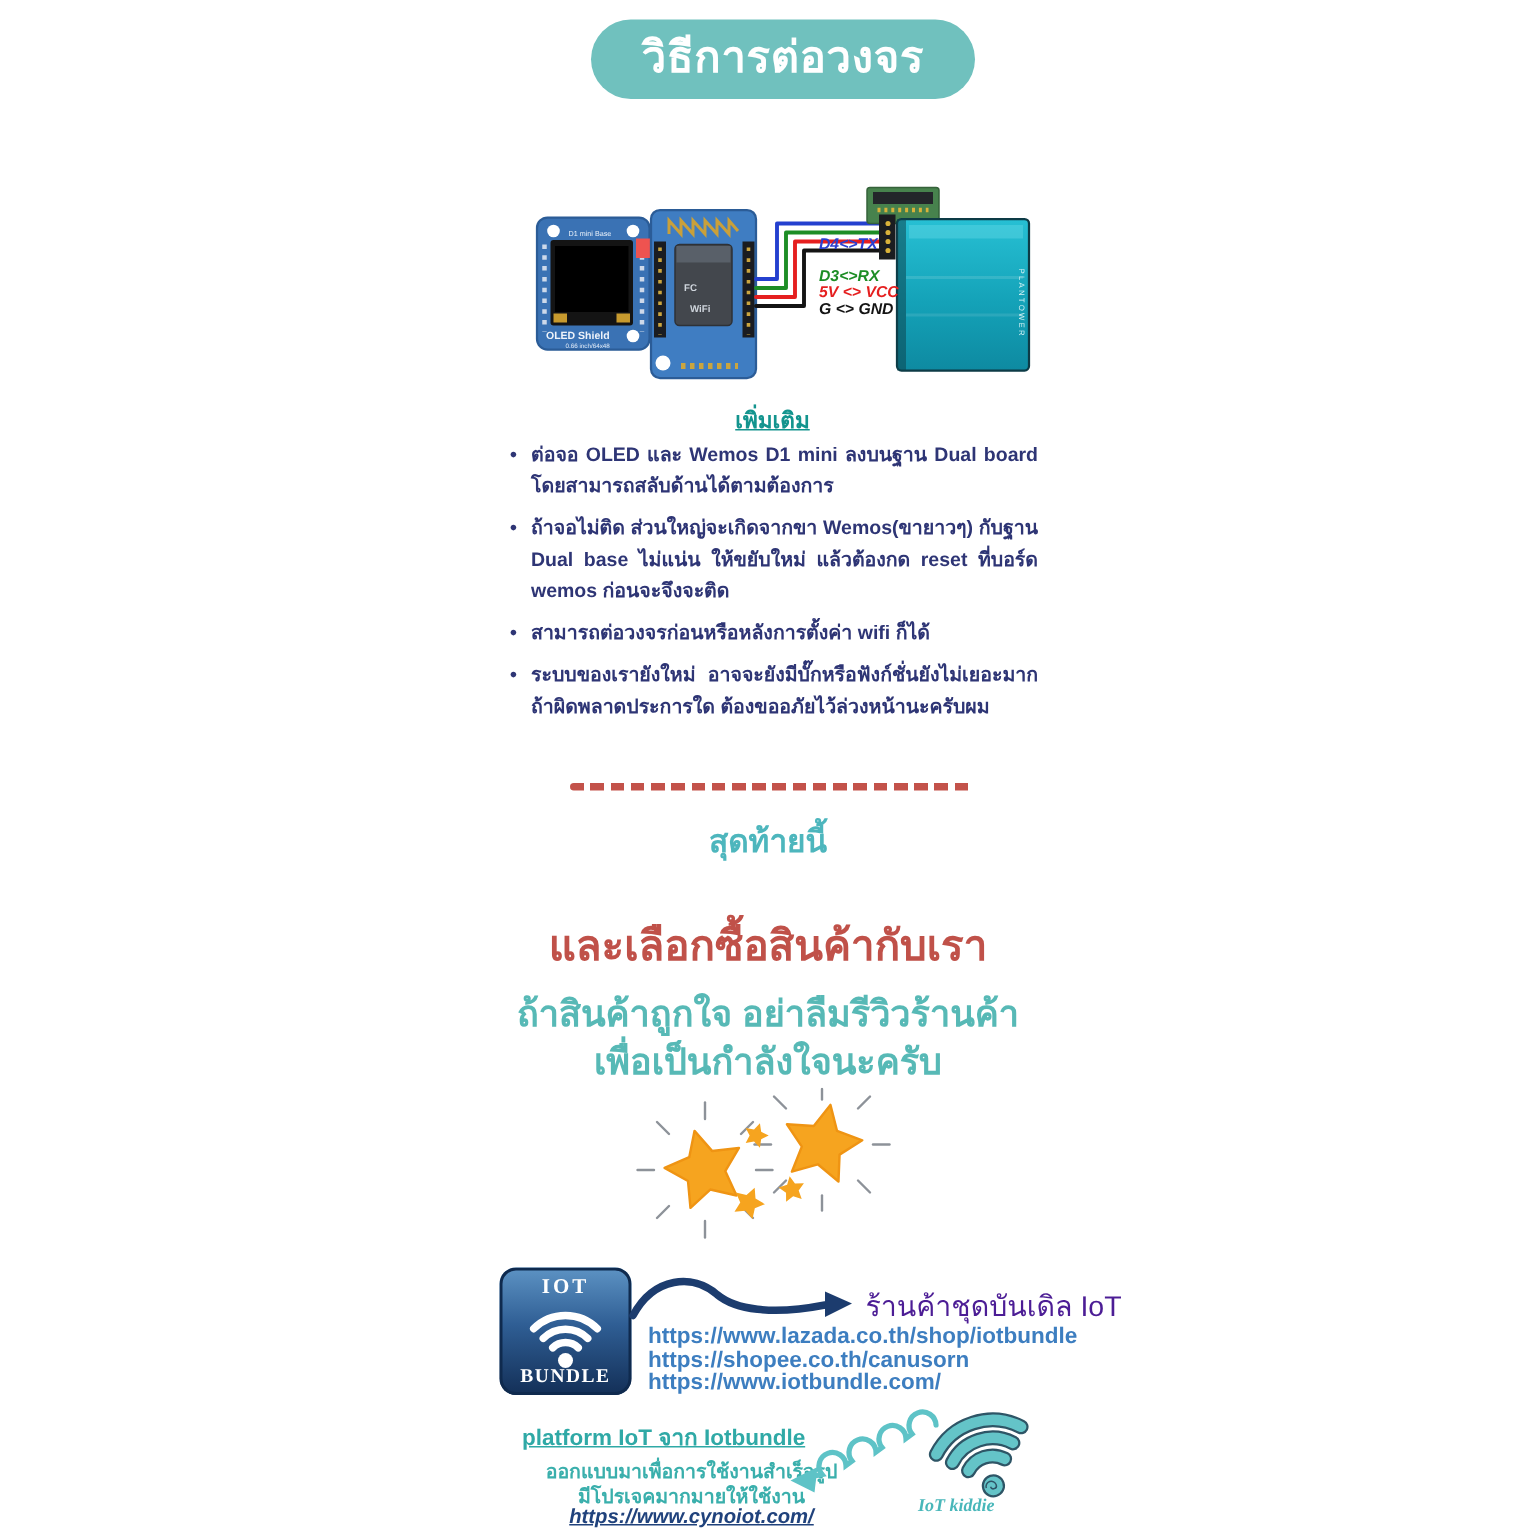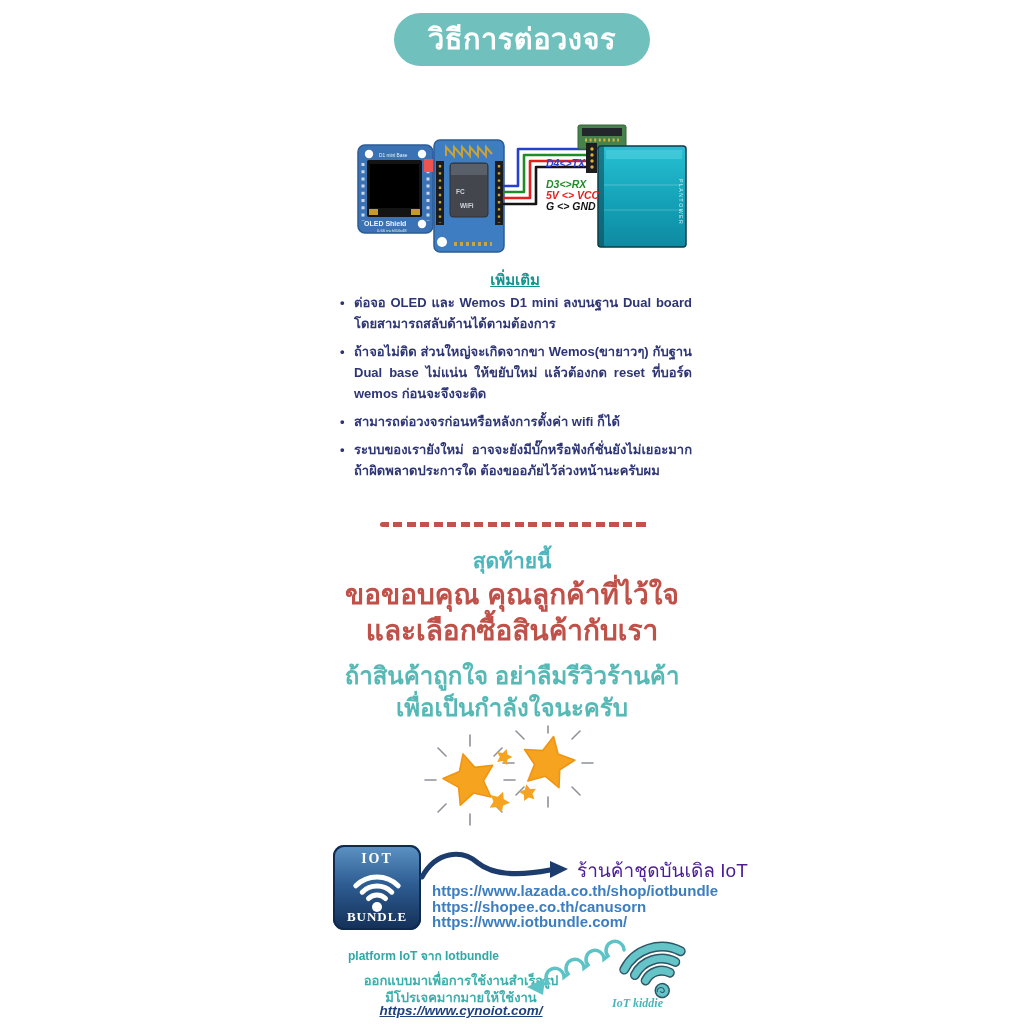--- a/index.html
+++ b/index.html
@@ -35,21 +35,21 @@
   .logo{position:absolute;left:333px;top:845px;width:88px;height:85px;border-radius:11px;
         background:linear-gradient(180deg,#5d93c4 0%,#2f5e94 45%,#132f57 100%);
         box-shadow:inset 0 0 0 2px #0f2a4e;text-align:center;}
   .logo .iot{margin-top:6px;color:#fff;font-family:"Liberation Serif","DejaVu Serif",serif;
              font-weight:bold;font-size:14px;letter-spacing:2px;}
   .logo .bundle{position:absolute;left:0;bottom:5px;width:100%;color:#fff;
                 font-family:"Liberation Serif","DejaVu Serif",serif;font-weight:bold;font-size:13px;letter-spacing:1px;}
   .shop-title{position:absolute;left:577px;top:855px;color:#4c1d95;font-size:19px;font-weight:normal;white-space:nowrap;}
   .links{position:absolute;left:432px;top:883px;color:#3d7ec0;font-size:15px;font-weight:bold;line-height:15.5px;}
   .links div{white-space:nowrap;cursor:pointer;}
-  .platform-title{position:absolute;left:348px;top:946px;color:#2fa9a6;font-size:12px;font-weight:bold;white-space:nowrap;}
+  .platform-title{position:absolute;left:348px;top:946px;color:#2fa9a6;font-size:15px;font-weight:bold;white-space:nowrap;text-decoration:underline;}
   .platform-desc{position:absolute;left:352px;width:218px;text-align:center;color:#3aafac;font-size:13px;font-weight:bold;}
   .cyno{position:absolute;left:352px;top:1003px;width:218px;text-align:center;color:#20427c;
         font-size:13.5px;font-weight:bold;font-style:italic;text-decoration:underline;cursor:pointer;}
   .kiddie-label{position:absolute;left:612px;top:996px;width:100px;text-align:left;color:#49b7ba;
                 font-family:"Liberation Serif","DejaVu Serif",serif;font-style:italic;font-weight:bold;font-size:12px;}
   svg{display:block;}
   svg text{font-family:"Liberation Sans","DejaVu Sans",sans-serif;}
 </style>
 </head>
 <body>
@@ -145,21 +145,20 @@
     </div>
     <div class="item">
       <span class="dot">•</span>
       <span class="txt">ระบบของเรายังใหม่ อาจจะยังมีบั๊กหรือฟังก์ชั่นยังไม่เยอะมาก ถ้าผิดพลาดประการใด ต้องขออภัยไว้ล่วงหน้านะครับผม</span>
     </div>
   </div>
 
   <div class="dash-line"></div>
 
   <div class="col t-intro">สุดท้ายนี้</div>
-  <div class="col t-big" style="top:572px">ขอขอบคุณ คุณลูกค้าที่ไว้ใจ</div>
   <div class="col t-review" style="top:656px">ถ้าสินค้าถูกใจ อย่าลืมรีวิวร้านค้า</div>
   <div class="col t-big" style="top:608px">และเลือกซื้อสินค้ากับเรา</div>
   <div class="col t-review" style="top:688px">เพื่อเป็นกำลังใจนะครับ</div>
 
   <svg class="abs" style="left:420px;top:725px" width="210" height="110" viewBox="0 0 210 110">
     <defs>
       <polygon id="star" points="0,-1 0.294,-0.405 0.951,-0.309 0.476,0.155 0.588,0.809 0,0.5 -0.588,0.809 -0.476,0.155 -0.951,-0.309 -0.294,-0.405"></polygon>
     </defs>
     <g stroke="#8d9299" stroke-width="1.6" stroke-linecap="round">
       <line x1="84" y1="55" x2="95" y2="55"></line>

